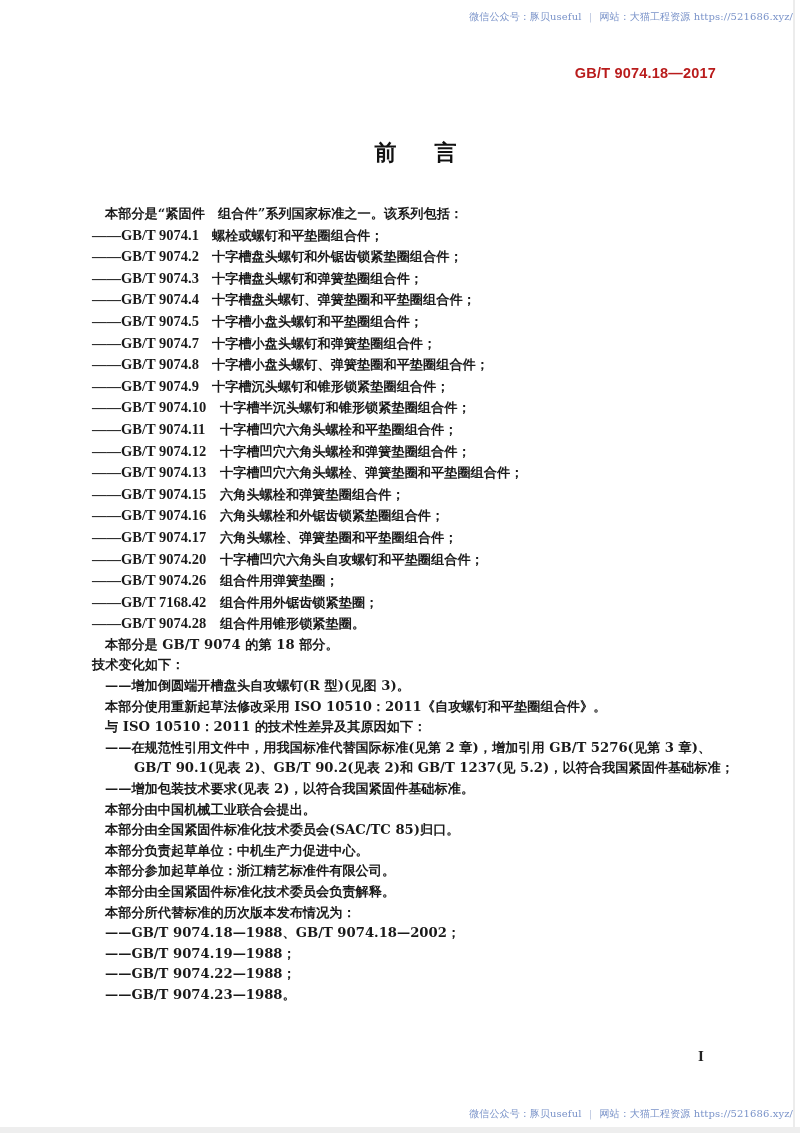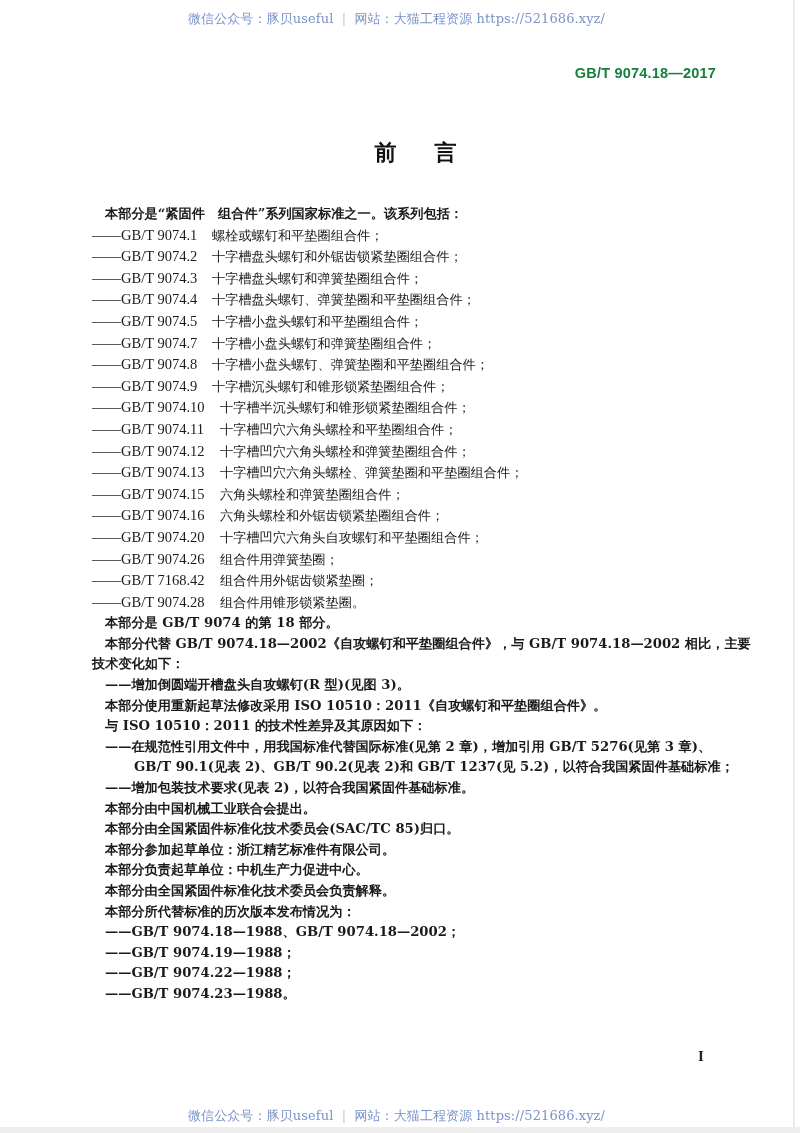--- a/index.html
+++ b/index.html
@@ -25,39 +25,39 @@
     }
     .bottom-strip {
       position: absolute;
       left: 0; top: 1127px;
       width: 800px; height: 6px;
       background: #eeeeee;
     }
     .watermark {
       position: absolute;
       left: 0; width: 793px;
-      text-align: center;
+      text-align: right;
       font-family: "DejaVu Serif", serif;
-      font-size: 13px;
+      font-size: 10px;
       color: #7a93c9;
       letter-spacing: 0.1px;
       white-space: nowrap;
     }
     .watermark.top { top: 10px; }
     .watermark.bottom { top: 1107px; }
     .watermark .sep { color: #b8c4de; margin: 0 4px; }
 
     .std-number {
       position: absolute;
       right: 77px;
       top: 65px;
       font-family: "Liberation Sans", "DejaVu Sans", sans-serif;
       font-weight: bold;
       font-size: 14.5px;
-      color: #15803d;
+      color: #b91c1c;
       letter-spacing: 0.2px;
     }
     .title {
       position: absolute;
       left: 0; width: 793px;
       top: 138px;
       text-align: center;
       font-family: "DejaVu Sans", sans-serif;
       font-weight: bold;
       font-size: 22px;
@@ -75,27 +75,27 @@
       font-weight: bold;
     }
     .line {
       white-space: nowrap;
     }
     .para { padding-left: 13px; }
     .dash-line { padding-left: 13px; }
     .dash-cont { padding-left: 42px; }
     .code {
       display: inline-block;
-      font-weight: normal;
+      font-weight: bold;
       font-family: "Liberation Serif", "DejaVu Serif", serif;
       font-size: 14.5px;
     }
     .code.w1 { width: 120px; }
     .code.w2 { width: 128px; }
-    .desc { font-weight: normal; }
+    .desc { font-weight: bold; }
     .page-number {
       position: absolute;
       left: 698px;
       top: 1048px;
       font-family: "Liberation Serif", serif;
       font-size: 15px;
       font-weight: bold;
       color: #222;
     }
   </style>
@@ -125,39 +125,39 @@
       <div class="line"><span class="code w1">——GB/T 9074.5</span><span class="desc">十字槽小盘头螺钉和平垫圈组合件；</span></div>
       <div class="line"><span class="code w1">——GB/T 9074.7</span><span class="desc">十字槽小盘头螺钉和弹簧垫圈组合件；</span></div>
       <div class="line"><span class="code w1">——GB/T 9074.8</span><span class="desc">十字槽小盘头螺钉、弹簧垫圈和平垫圈组合件；</span></div>
       <div class="line"><span class="code w1">——GB/T 9074.9</span><span class="desc">十字槽沉头螺钉和锥形锁紧垫圈组合件；</span></div>
       <div class="line"><span class="code w2">——GB/T 9074.10</span><span class="desc">十字槽半沉头螺钉和锥形锁紧垫圈组合件；</span></div>
       <div class="line"><span class="code w2">——GB/T 9074.11</span><span class="desc">十字槽凹穴六角头螺栓和平垫圈组合件；</span></div>
       <div class="line"><span class="code w2">——GB/T 9074.12</span><span class="desc">十字槽凹穴六角头螺栓和弹簧垫圈组合件；</span></div>
       <div class="line"><span class="code w2">——GB/T 9074.13</span><span class="desc">十字槽凹穴六角头螺栓、弹簧垫圈和平垫圈组合件；</span></div>
       <div class="line"><span class="code w2">——GB/T 9074.15</span><span class="desc">六角头螺栓和弹簧垫圈组合件；</span></div>
       <div class="line"><span class="code w2">——GB/T 9074.16</span><span class="desc">六角头螺栓和外锯齿锁紧垫圈组合件；</span></div>
+      <div class="line"><span class="code w2">——GB/T 9074.17</span><span class="desc">六角头螺栓、弹簧垫圈和平垫圈组合件；</span></div>
       <div class="line"><span class="code w2">——GB/T 9074.20</span><span class="desc">十字槽凹穴六角头自攻螺钉和平垫圈组合件；</span></div>
       <div class="line"><span class="code w2">——GB/T 9074.26</span><span class="desc">组合件用弹簧垫圈；</span></div>
       <div class="line"><span class="code w2">——GB/T 7168.42</span><span class="desc">组合件用外锯齿锁紧垫圈；</span></div>
       <div class="line"><span class="code w2">——GB/T 9074.28</span><span class="desc">组合件用锥形锁紧垫圈。</span></div>
     </div>
 
     <div class="line para">本部分是 GB/T 9074 的第 18 部分。</div>
-    <div class="line para">本部分代替 GB/T 9074.18—2002《自攻螺钉和平垫圈组合件》，与 GB/T 9074.18—2002 相比，主要</div>
     <div class="line">技术变化如下：</div>
     <div class="line dash-line">——增加倒圆端开槽盘头自攻螺钉(R 型)(见图 3)。</div>
     <div class="line para">本部分使用重新起草法修改采用 ISO 10510：2011《自攻螺钉和平垫圈组合件》。</div>
     <div class="line para">与 ISO 10510：2011 的技术性差异及其原因如下：</div>
     <div class="line dash-line">——在规范性引用文件中，用我国标准代替国际标准(见第 2 章)，增加引用 GB/T 5276(见第 3 章)、</div>
     <div class="line dash-cont">GB/T 90.1(见表 2)、GB/T 90.2(见表 2)和 GB/T 1237(见 5.2)，以符合我国紧固件基础标准；</div>
     <div class="line dash-line">——增加包装技术要求(见表 2)，以符合我国紧固件基础标准。</div>
     <div class="line para">本部分由中国机械工业联合会提出。</div>
     <div class="line para">本部分由全国紧固件标准化技术委员会(SAC/TC 85)归口。</div>
+    <div class="line para">本部分负责起草单位：中机生产力促进中心。</div>
     <div class="line para">本部分参加起草单位：浙江精艺标准件有限公司。</div>
-    <div class="line para">本部分负责起草单位：中机生产力促进中心。</div>
     <div class="line para">本部分由全国紧固件标准化技术委员会负责解释。</div>
     <div class="line para">本部分所代替标准的历次版本发布情况为：</div>
 
     <div>
       <div class="line dash-line">——GB/T 9074.18—1988、GB/T 9074.18—2002；</div>
       <div class="line dash-line">——GB/T 9074.19—1988；</div>
       <div class="line dash-line">——GB/T 9074.22—1988；</div>
       <div class="line dash-line">——GB/T 9074.23—1988。</div>
     </div>
   </div>

